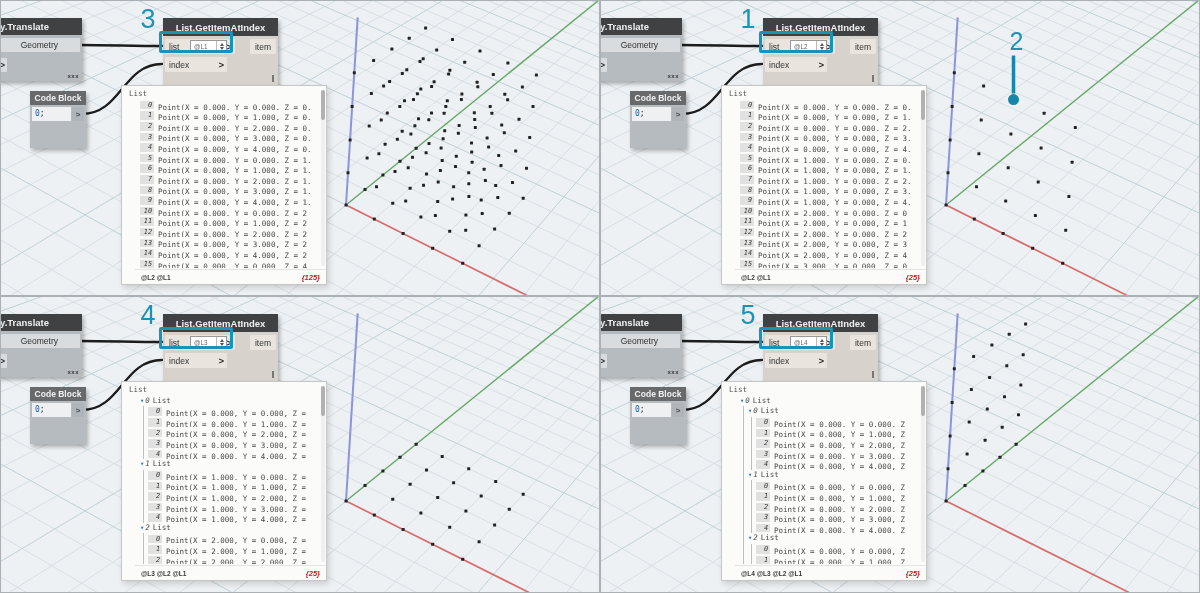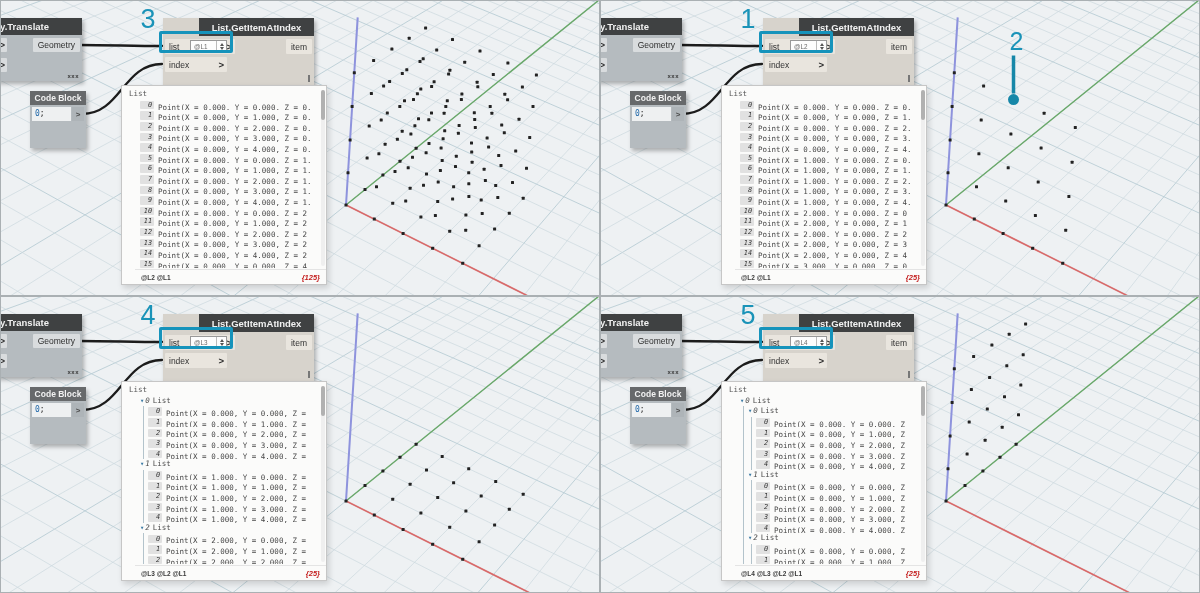--- a/index.html
+++ b/index.html
@@ -8,29 +8,29 @@
   svg.scene{position:absolute;left:0;top:0;z-index:0;}
   svg.wires{position:absolute;left:0;top:0;z-index:1;pointer-events:none;}
   
   .node{position:absolute;box-shadow:2px 3px 4px rgba(0,0,0,.28);z-index:2;}
   .node-header{color:#f2f2f2;font-weight:bold;display:flex;align-items:center;}
   .dark-header{background:#3f4142;}
   .tr-node{left:-40px;top:17px;width:121px;height:63px;background:#b5bbbf;}
   .tr-node .node-header{height:17px;font-size:9.5px;justify-content:flex-end;padding-right:6px;white-space:nowrap;overflow:hidden;direction:rtl;}
   .tr-body{position:relative;height:46px;}
   .tr-in{position:absolute;left:0;width:46px;height:14px;background:#d9dcde;border-radius:1px;display:flex;align-items:center;justify-content:flex-end;padding-right:2px;box-sizing:border-box;font-size:9px;font-weight:bold;color:#2e2e2e;}
-  .tr-out{position:absolute;right:2px;top:3px;height:14px;background:#d9dcde;border-radius:1px;display:flex;align-items:center;padding:0 5px;font-size:8.5px;color:#2e2e2e;}
+  .tr-out{position:absolute;right:2px;top:3px;height:14px;background:#d9dcde;border-radius:1px;display:flex;align-items:center;padding:0 22px;font-size:8.5px;color:#2e2e2e;}
   .tr-lacing{position:absolute;right:3px;bottom:2px;font-size:6px;font-weight:bold;color:#3a3a3a;letter-spacing:.5px;}
   .cb-node{left:29px;top:90px;width:56px;height:57px;background:#b5bbbf;}
   .cb-node .node-header{height:14px;background:#67696b;font-size:8.5px;justify-content:center;}
   .cb-row{display:flex;margin:2px 2px 0 2px;height:14px;}
   .cb-code{flex:1;background:#eef0f1;font-family:"DejaVu Sans Mono",monospace;font-size:8px;padding:2px 0 0 3px;color:#222;}
   .cb-num{color:#1e66a8;}
   .cb-out{width:12px;margin-left:1px;background:#aeb4b8;display:flex;align-items:center;justify-content:center;font-size:8px;font-weight:bold;color:#4c4c4c;}
-  .gi-node{left:162px;top:17px;width:115px;height:67px;background:#d7d3cc;padding-left:36px;}
+  .gi-node{left:162px;top:17px;width:115px;height:67px;background:#d7d3cc;}
   .gi-node .node-header{height:18px;font-size:9.5px;justify-content:center;}
   .gi-row{position:absolute;left:2px;height:15px;background:#e9e5de;border-radius:1px;display:flex;align-items:center;font-size:8.5px;color:#333;}
   .gi-row .pl{padding-left:4px;}
   .chev{margin-left:auto;padding-right:3px;font-weight:bold;font-size:9.5px;color:#2a2a2a;}
   .row-list{top:21px;width:70px;}
   .row-index{top:39px;width:62px;gap:24px;}
   .gi-out{position:absolute;right:2px;top:21px;height:15px;background:#e9e5de;border-radius:1px;display:flex;align-items:center;padding:0 5px;font-size:8.5px;color:#333;}
   .lvl{position:absolute;left:25px;top:1px;width:37px;height:12px;background:#fdfdfd;border:1px solid #999;display:flex;align-items:center;box-sizing:border-box;}
   .lvl-txt{flex:1;font-size:6.3px;color:#6b6b6b;padding-left:3px;}
   .lvl-spin{width:9px;height:100%;border-left:1px solid #bbb;display:flex;flex-direction:column;align-items:center;justify-content:center;gap:1px;}

